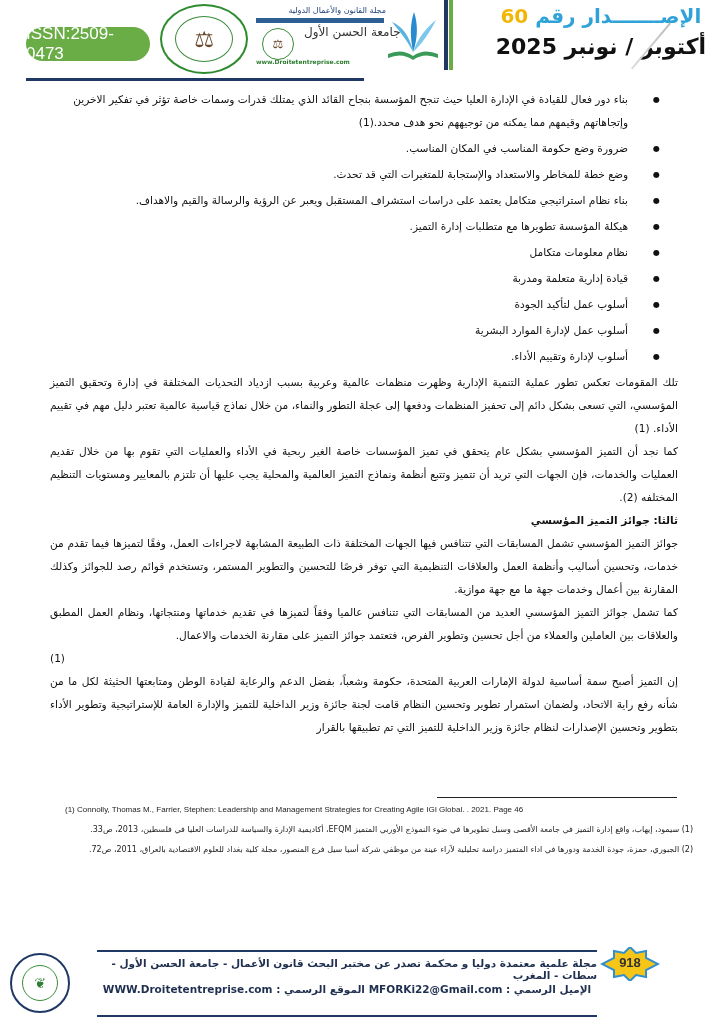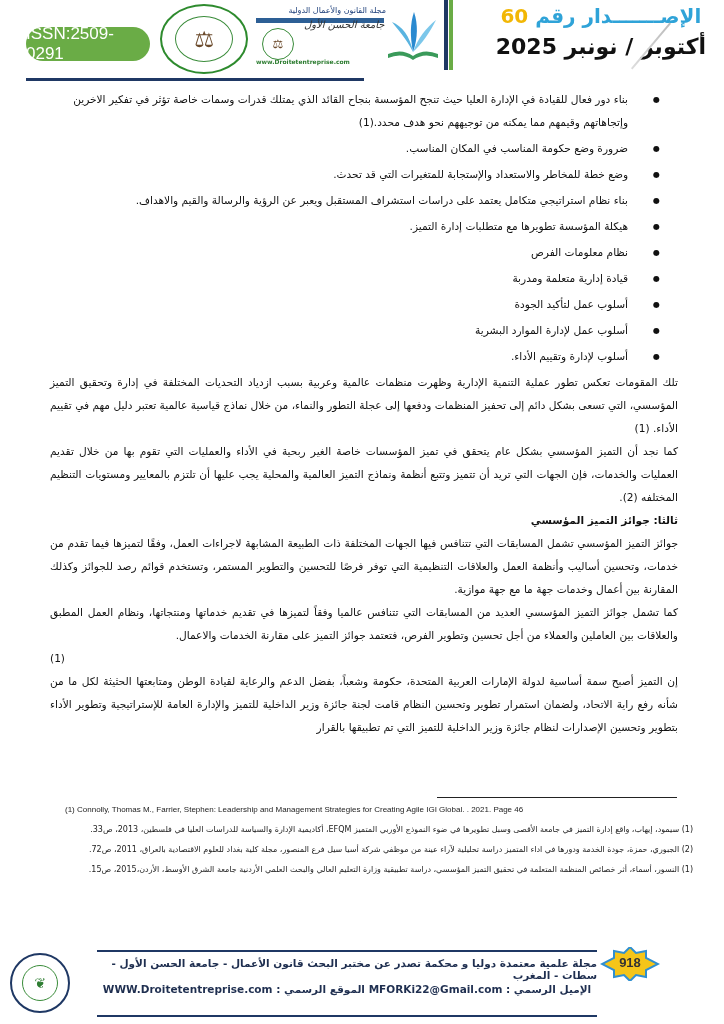--- a/index.html
+++ b/index.html
@@ -12,21 +12,21 @@
   .lab-logo { position:absolute; left:160px; top:4px; width:84px; height:66px; border-radius:50%;
               border:2px solid #2e8b2e; background:#fff; display:flex; align-items:center; justify-content:center; }
   .lab-logo .inner { width:56px; height:44px; border-radius:50%; border:1px solid #3a8c3a;
               display:flex; align-items:center; justify-content:center; font-size:22px; color:#6b4a2b; }
   .journal-logo { position:absolute; left:256px; top:6px; width:190px; height:60px; }
   .journal-logo .title { position:absolute; left:0; top:0; width:130px; font-size:8px; color:#1d3f7a;
               direction:rtl; text-align:right; white-space:nowrap; font-weight:normal; }
   .journal-logo .band { position:absolute; left:0; top:12px; width:128px; height:5px; background:#2d5f95; }
   .journal-logo .mini { position:absolute; left:6px; top:22px; width:30px; height:30px; border-radius:50%;
               border:1px solid #3a8c3a; display:flex; align-items:center; justify-content:center; font-size:12px; color:#6b4a2b; }
-  .journal-logo .univ { position:absolute; left:48px; top:13px; font-size:10px; color:#333; direction:rtl;font-style:italic; }
+  .journal-logo .univ { position:absolute; left:48px; top:19px; font-size:12px; color:#333; direction:rtl; }
   .journal-logo .url { position:absolute; left:0; top:52px; font-size:6px; color:#2e7d32; font-weight:bold; }
   .journal-logo .leaf { position:absolute; left:132px; top:2px; width:50px; height:52px; }
   .vbars { position:absolute; left:444px; top:0; width:10px; height:70px; }
   .vbars .b1 { position:absolute; left:0; top:0; width:4px; height:70px; background:#1f3864; }
   .vbars .b2 { position:absolute; left:5px; top:0; width:4px; height:70px; background:#6aac46; }
   .issue { position:absolute; right:18px; top:4px; text-align:center; direction:rtl; }
   .issue .line1 { font-size:20px; font-weight:bold; color:#2fa3d8; font-family:"DejaVu Sans", sans-serif; }
   .issue .line1 .num { color:#f2b705; }
   .issue .line2 { font-size:22px; font-weight:bold; color:#111; margin-top:6px; }
   .diag { position:absolute; left:650px; top:16px; width:2px; height:60px; background:linear-gradient(#bbb,#ddd);
@@ -60,21 +60,21 @@
                 font-size:10.5px; font-weight:bold; color:#1f2f50; }
   .footer .page { position:absolute; left:600px; top:12px; width:60px; height:34px; }
   .footer .page svg { position:absolute; left:0; top:0; }
   .footer .page span { position:absolute; left:0; top:8px; width:60px; text-align:center; font-weight:bold;
                 font-size:13px; color:#333; font-family:"Liberation Sans", sans-serif; }
 </style>
 </head>
 <body>
 
 <div class="header">
-  <div class="issn">ISSN:2509-0291</div>
+  <div class="issn">ISSN:2509-0473</div>
 
   <div class="lab-logo">
     <div class="inner">⚖</div>
   </div>
 
   <div class="journal-logo">
     <div class="title">مجلة القانون والأعمال الدولية</div>
     <div class="band"></div>
     <div class="mini">⚖</div>
     <div class="univ">جامعة الحسن الأول</div>
@@ -102,41 +102,40 @@
   <div class="hrule"></div>
 </div>
 
 <div class="content">
   <ul class="bullets">
     <li>بناء دور فعال للقيادة في الإدارة العليا حيث تنجح المؤسسة بنجاح القائد الذي يمتلك قدرات وسمات خاصة تؤثر في تفكير الاخرين وإتجاهاتهم وقيمهم مما يمكنه من توجيههم نحو هدف محدد.(1)</li>
     <li>ضرورة وضع حكومة المناسب في المكان المناسب.</li>
     <li>وضع خطة للمخاطر والاستعداد والإستجابة للمتغيرات التي قد تحدث.</li>
     <li>بناء نظام استراتيجي متكامل يعتمد على دراسات استشراف المستقبل ويعبر عن الرؤية والرسالة والقيم والاهداف.</li>
     <li>هيكلة المؤسسة تطويرها مع متطلبات إدارة التميز.</li>
-    <li>نظام معلومات الفرص</li>
+    <li>نظام معلومات متكامل</li>
     <li>قيادة إدارية متعلمة ومدربة</li>
     <li>أسلوب عمل لتأكيد الجودة</li>
     <li>أسلوب عمل لإدارة الموارد البشرية</li>
     <li>أسلوب لإدارة وتقييم الأداء.</li>
   </ul>
   <p class="para">تلك المقومات تعكس تطور عملية التنمية الإدارية وظهرت منظمات عالمية وعربية بسبب ازدياد التحديات المختلفة في إدارة وتحقيق التميز المؤسسي، التي تسعى بشكل دائم إلى تحفيز المنظمات ودفعها إلى عجلة التطور والنماء، من خلال نماذج قياسية عالمية تعتبر دليل مهم في تقييم الأداء. (1)</p>
   <p class="para">كما نجد أن التميز المؤسسي بشكل عام يتحقق في تميز المؤسسات خاصة الغير ربحية في الأداء والعمليات التي تقوم بها من خلال تقديم العمليات والخدمات، فإن الجهات التي تريد أن تتميز وتتبع أنظمة ونماذج التميز العالمية والمحلية يجب عليها أن تلتزم بالمعايير ومستويات التنظيم المختلفه (2).</p>
   <p class="section-title">ثالثا: جوائز التميز المؤسسي</p>
   <p class="para">جوائز التميز المؤسسي تشمل المسابقات التي تتنافس فيها الجهات المختلفة ذات الطبيعة المشابهة لاجراءات العمل، وفقًا لتميزها فيما تقدم من خدمات، وتحسين أساليب وأنظمة العمل والعلاقات التنظيمية التي توفر فرصًا للتحسين والتطوير المستمر، وتستخدم قوائم رصد للجوائز وكذلك المقارنة بين أعمال وخدمات جهة ما مع جهة موازية.</p>
   <p class="para">كما تشمل جوائز التميز المؤسسي العديد من المسابقات التي تتنافس عالميا وفقاً لتميزها في تقديم خدماتها ومنتجاتها، ونظام العمل المطبق والعلاقات بين العاملين والعملاء من أجل تحسين وتطوير الفرص، فتعتمد جوائز التميز على مقارنة الخدمات والاعمال.</p>
   <p class="ref">(1)</p>
   <p class="para">إن التميز أصبح سمة أساسية لدولة الإمارات العربية المتحدة، حكومة وشعباً، بفضل الدعم والرعاية لقيادة الوطن ومتابعتها الحثيثة لكل ما من شأنه رفع راية الاتحاد، ولضمان استمرار تطوير وتحسين النظام قامت لجنة جائزة وزير الداخلية للتميز والإدارة العامة للإستراتيجية وتطوير الأداء بتطوير وتحسين الإصدارات لنظام جائزة وزير الداخلية للتميز التي تم تطبيقها بالقرار</p>
 </div>
 
 <div class="fn-rule"></div>
 <div class="footnotes">
   <div class="en">(1) Connolly, Thomas M., Farrier, Stephen: Leadership and Management Strategies for Creating Agile IGI Global. . 2021. Page 46</div>
   <div class="ar">(1) سيمود، إيهاب، واقع إدارة التميز في جامعة الأقصى وسبل تطويرها في ضوء النموذج الأوربي المتميز EFQM، أكاديمية الإدارة والسياسة للدراسات العليا في فلسطين، 2013، ص33.</div>
   <div class="ar">(2) الجبوري، حمزة، جودة الخدمة ودورها في اداء المتميز دراسة تحليلية لآراء عينة من موظفي شركة أسيا سيل فرع المنصور، مجلة كلية بغداد للعلوم الاقتصادية بالعراق، 2011، ص72.</div>
-  <div class="ar">(1) النسور، أسماء، أثر خصائص المنظمة المتعلمة في تحقيق التميز المؤسسي، دراسة تطبيقية وزارة التعليم العالي والبحث العلمي الأردنية جامعة الشرق الأوسط، الأردن،2015، ص15.</div>
 </div>
 
 <div class="footer">
   <div class="seal">
     <div class="core">❦</div>
   </div>
   <div class="rule-top"></div>
   <div class="l1">مجلة علمية معتمدة  دوليا و محكمة تصدر عن مختبر البحث قانون الأعمال - جامعة الحسن الأول - سطات - المغرب</div>
   <div class="l2">الإميل الرسمي :  MFORKi22@Gmail.com  الموقع الرسمي : WWW.Droitetentreprise.com</div>
   <div class="rule-bot"></div>

